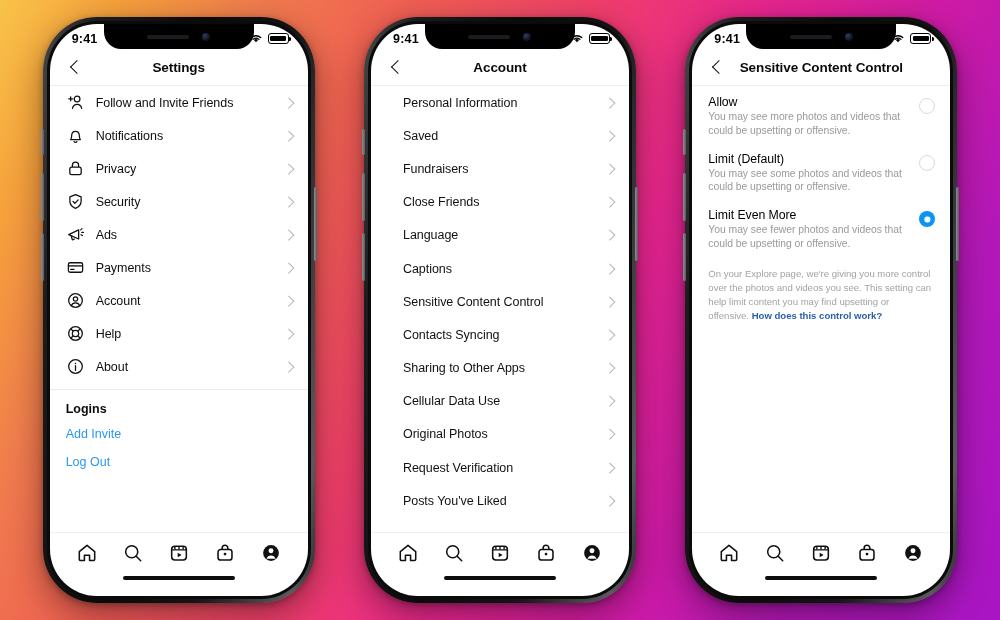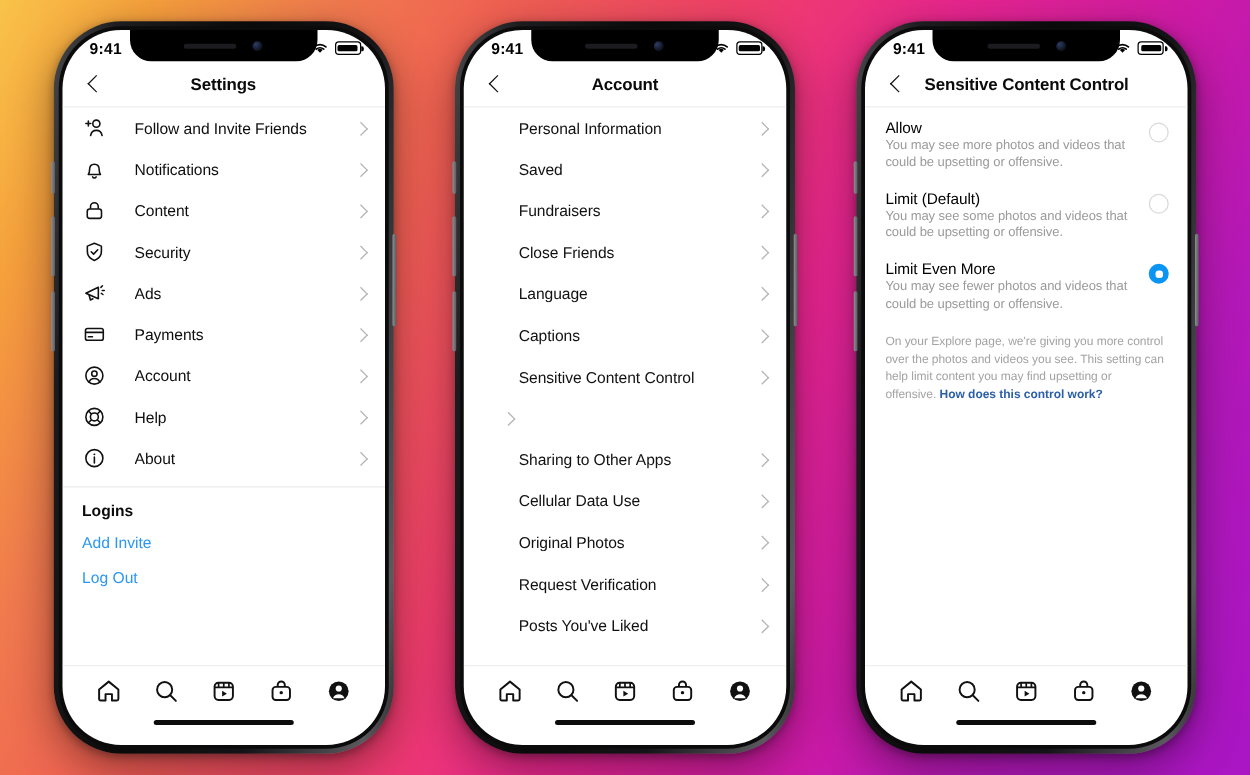--- a/index.html
+++ b/index.html
@@ -105,21 +105,21 @@
 
   
   .body { flex:1 1 auto; overflow:hidden; }
 
   .row {
     display:flex; align-items:center; gap:11px;
     height:33px; padding:0 15px 0 16px; cursor:pointer;
   }
   .row .ico { width:19px; height:19px; flex:0 0 19px; display:block; }
   .row .label { flex:1 1 auto; font-size:12.5px; color:#0e0e0e; letter-spacing:-.05px;
-                white-space:nowrap; overflow:hidden; text-overflow:ellipsis;margin-left:12px; }
+                white-space:nowrap; overflow:hidden; text-overflow:ellipsis; }
   .chev { width:8px; height:8px; flex:0 0 8px; position:relative; }
   .chev::before{
     content:""; position:absolute; left:0; top:0; width:6.5px; height:6.5px;
     border-right:1.3px solid #b4b4b4; border-top:1.3px solid #b4b4b4;
     transform:rotate(45deg);
   }
 
   .divider { height:1px; background:#ececec; margin:6px 0 0 0; }
   .section-title { font-size:12.5px; font-weight:bold; color:#0b0b0b;
                    padding:12px 16px 4px; }
@@ -215,21 +215,21 @@
           </svg>
           <span class="label">Notifications</span>
           <span class="chev"></span>
         </div>
 
         <div class="row">
           <svg class="ico" viewBox="0 0 24 24">
             <rect x="4.8" y="10.4" width="14.4" height="9.4" rx="2.4" fill="none" stroke="#111" stroke-width="1.6"></rect>
             <path d="M8.1 10.2V7.9a3.9 3.9 0 0 1 7.8 0v2.3" fill="none" stroke="#111" stroke-width="1.6"></path>
           </svg>
-          <span class="label">Content</span>
+          <span class="label">Privacy</span>
           <span class="chev"></span>
         </div>
 
         <div class="row">
           <svg class="ico" viewBox="0 0 24 24">
             <path d="M12 3.3 4.9 6.2v5.2c0 4.4 3 7.7 7.1 9.2 4.1-1.5 7.1-4.8 7.1-9.2V6.2z" fill="none" stroke="#111" stroke-width="1.6" stroke-linejoin="round"></path>
             <path d="M8.8 11.9 11.2 14.3 15.4 9.9" fill="none" stroke="#111" stroke-width="1.6" stroke-linecap="round" stroke-linejoin="round"></path>
           </svg>
           <span class="label">Security</span>
           <span class="chev"></span>
@@ -382,20 +382,21 @@
           </div>
         <div class="row plain">
           <span class="label">Captions</span>
           <span class="chev"></span>
           </div>
         <div class="row plain">
           <span class="label">Sensitive Content Control</span>
           <span class="chev"></span>
           </div>
         <div class="row plain">
+          <span class="label">Contacts Syncing</span>
           <span class="chev"></span>
           </div>
         <div class="row plain">
           <span class="label">Sharing to Other Apps</span>
           <span class="chev"></span>
           </div>
         <div class="row plain">
           <span class="label">Cellular Data Use</span>
           <span class="chev"></span>
           </div>

